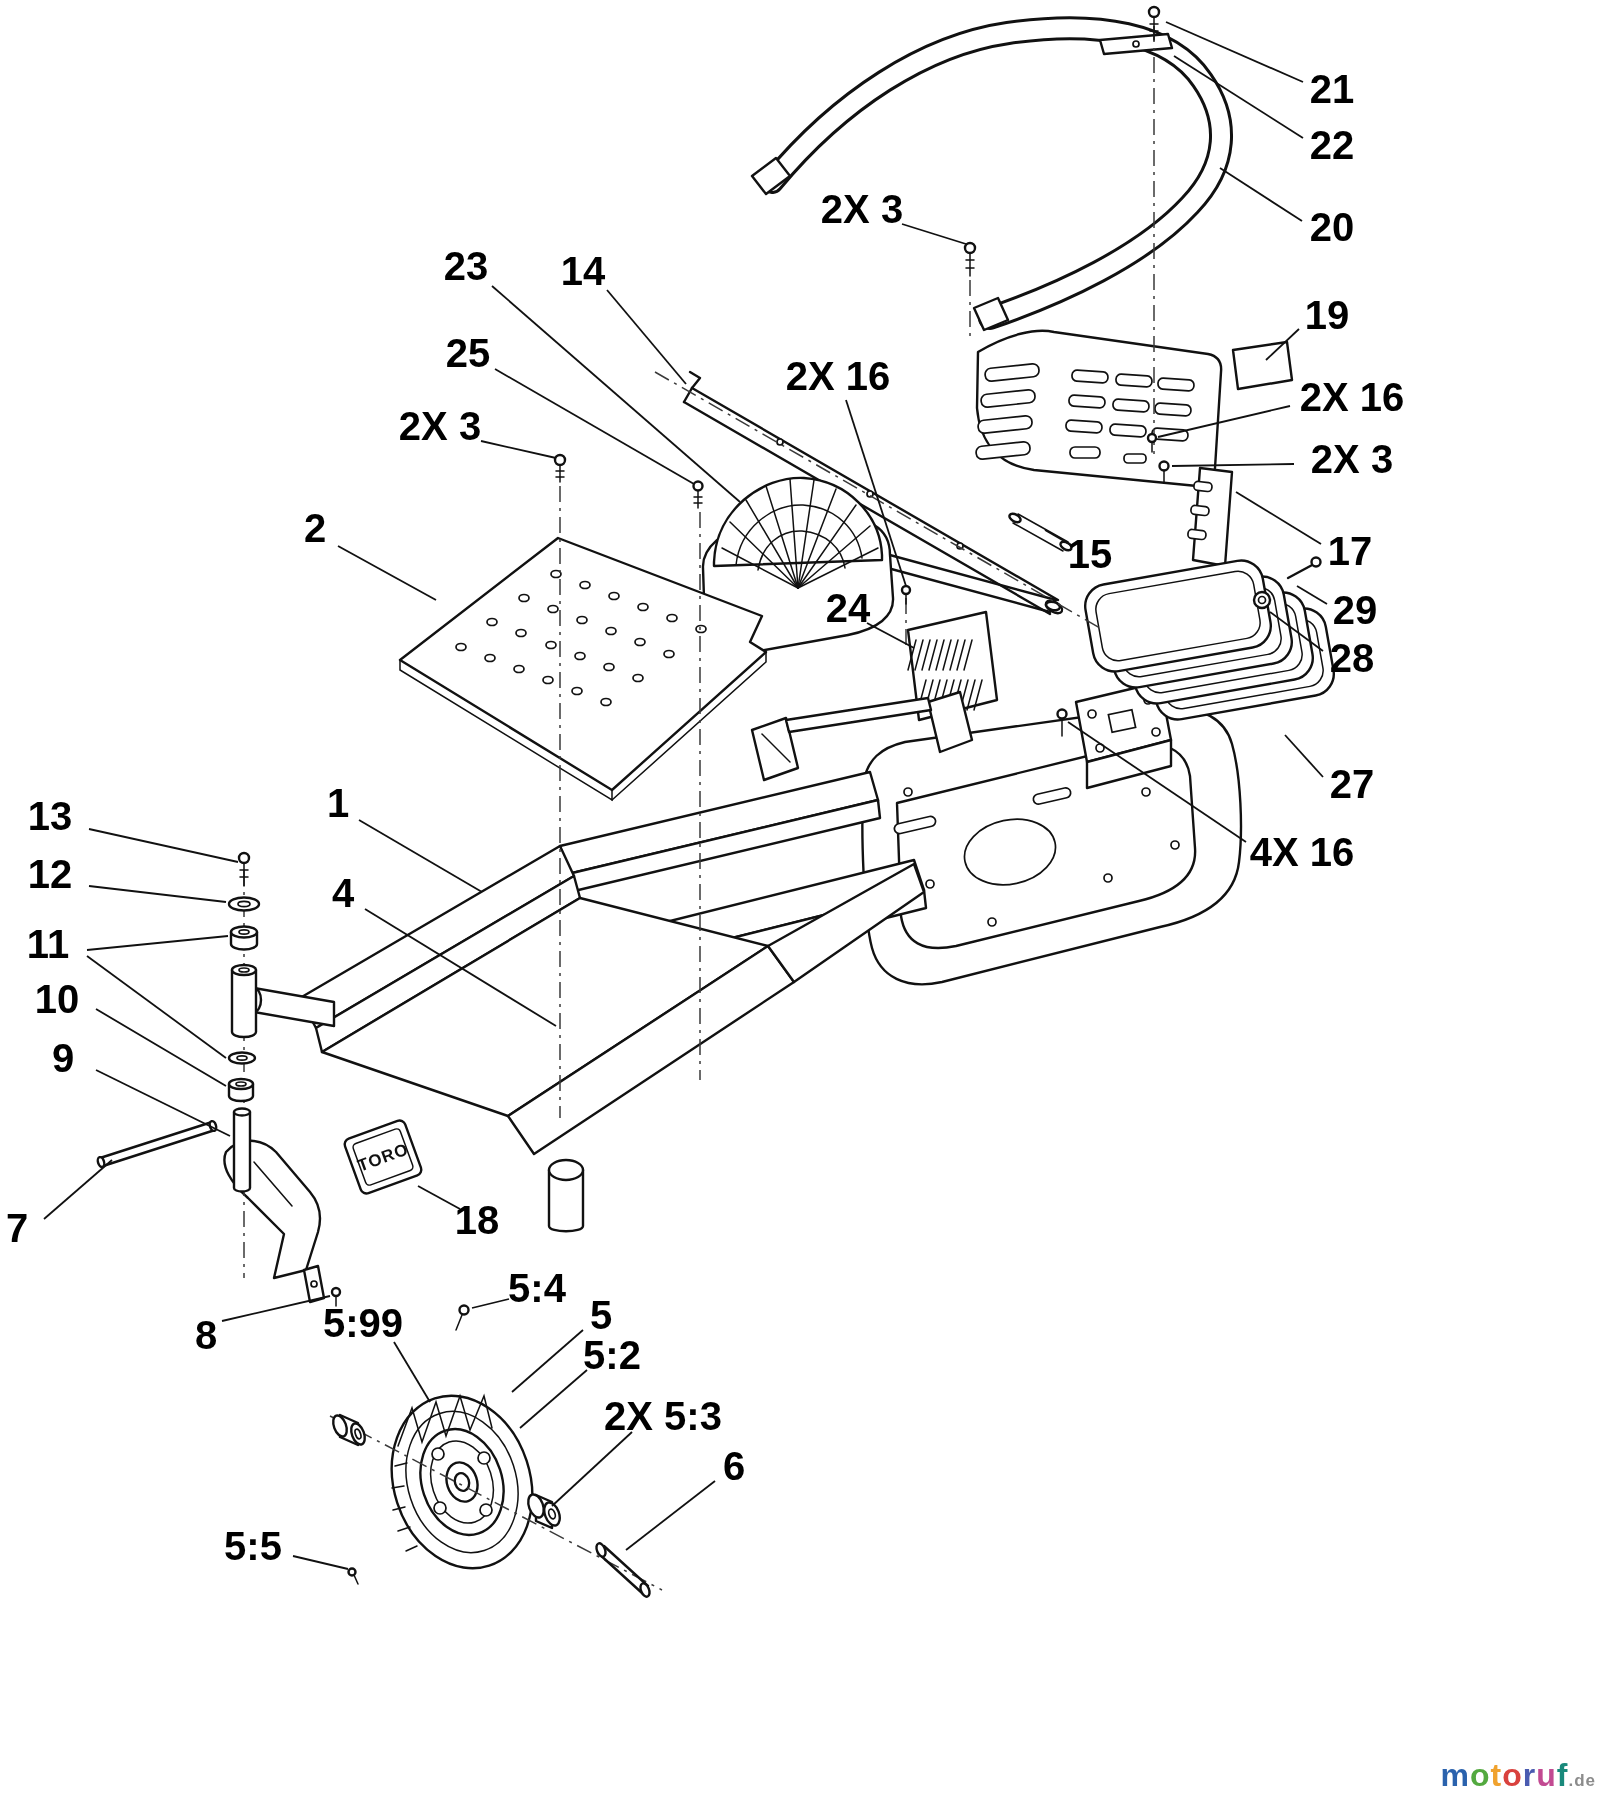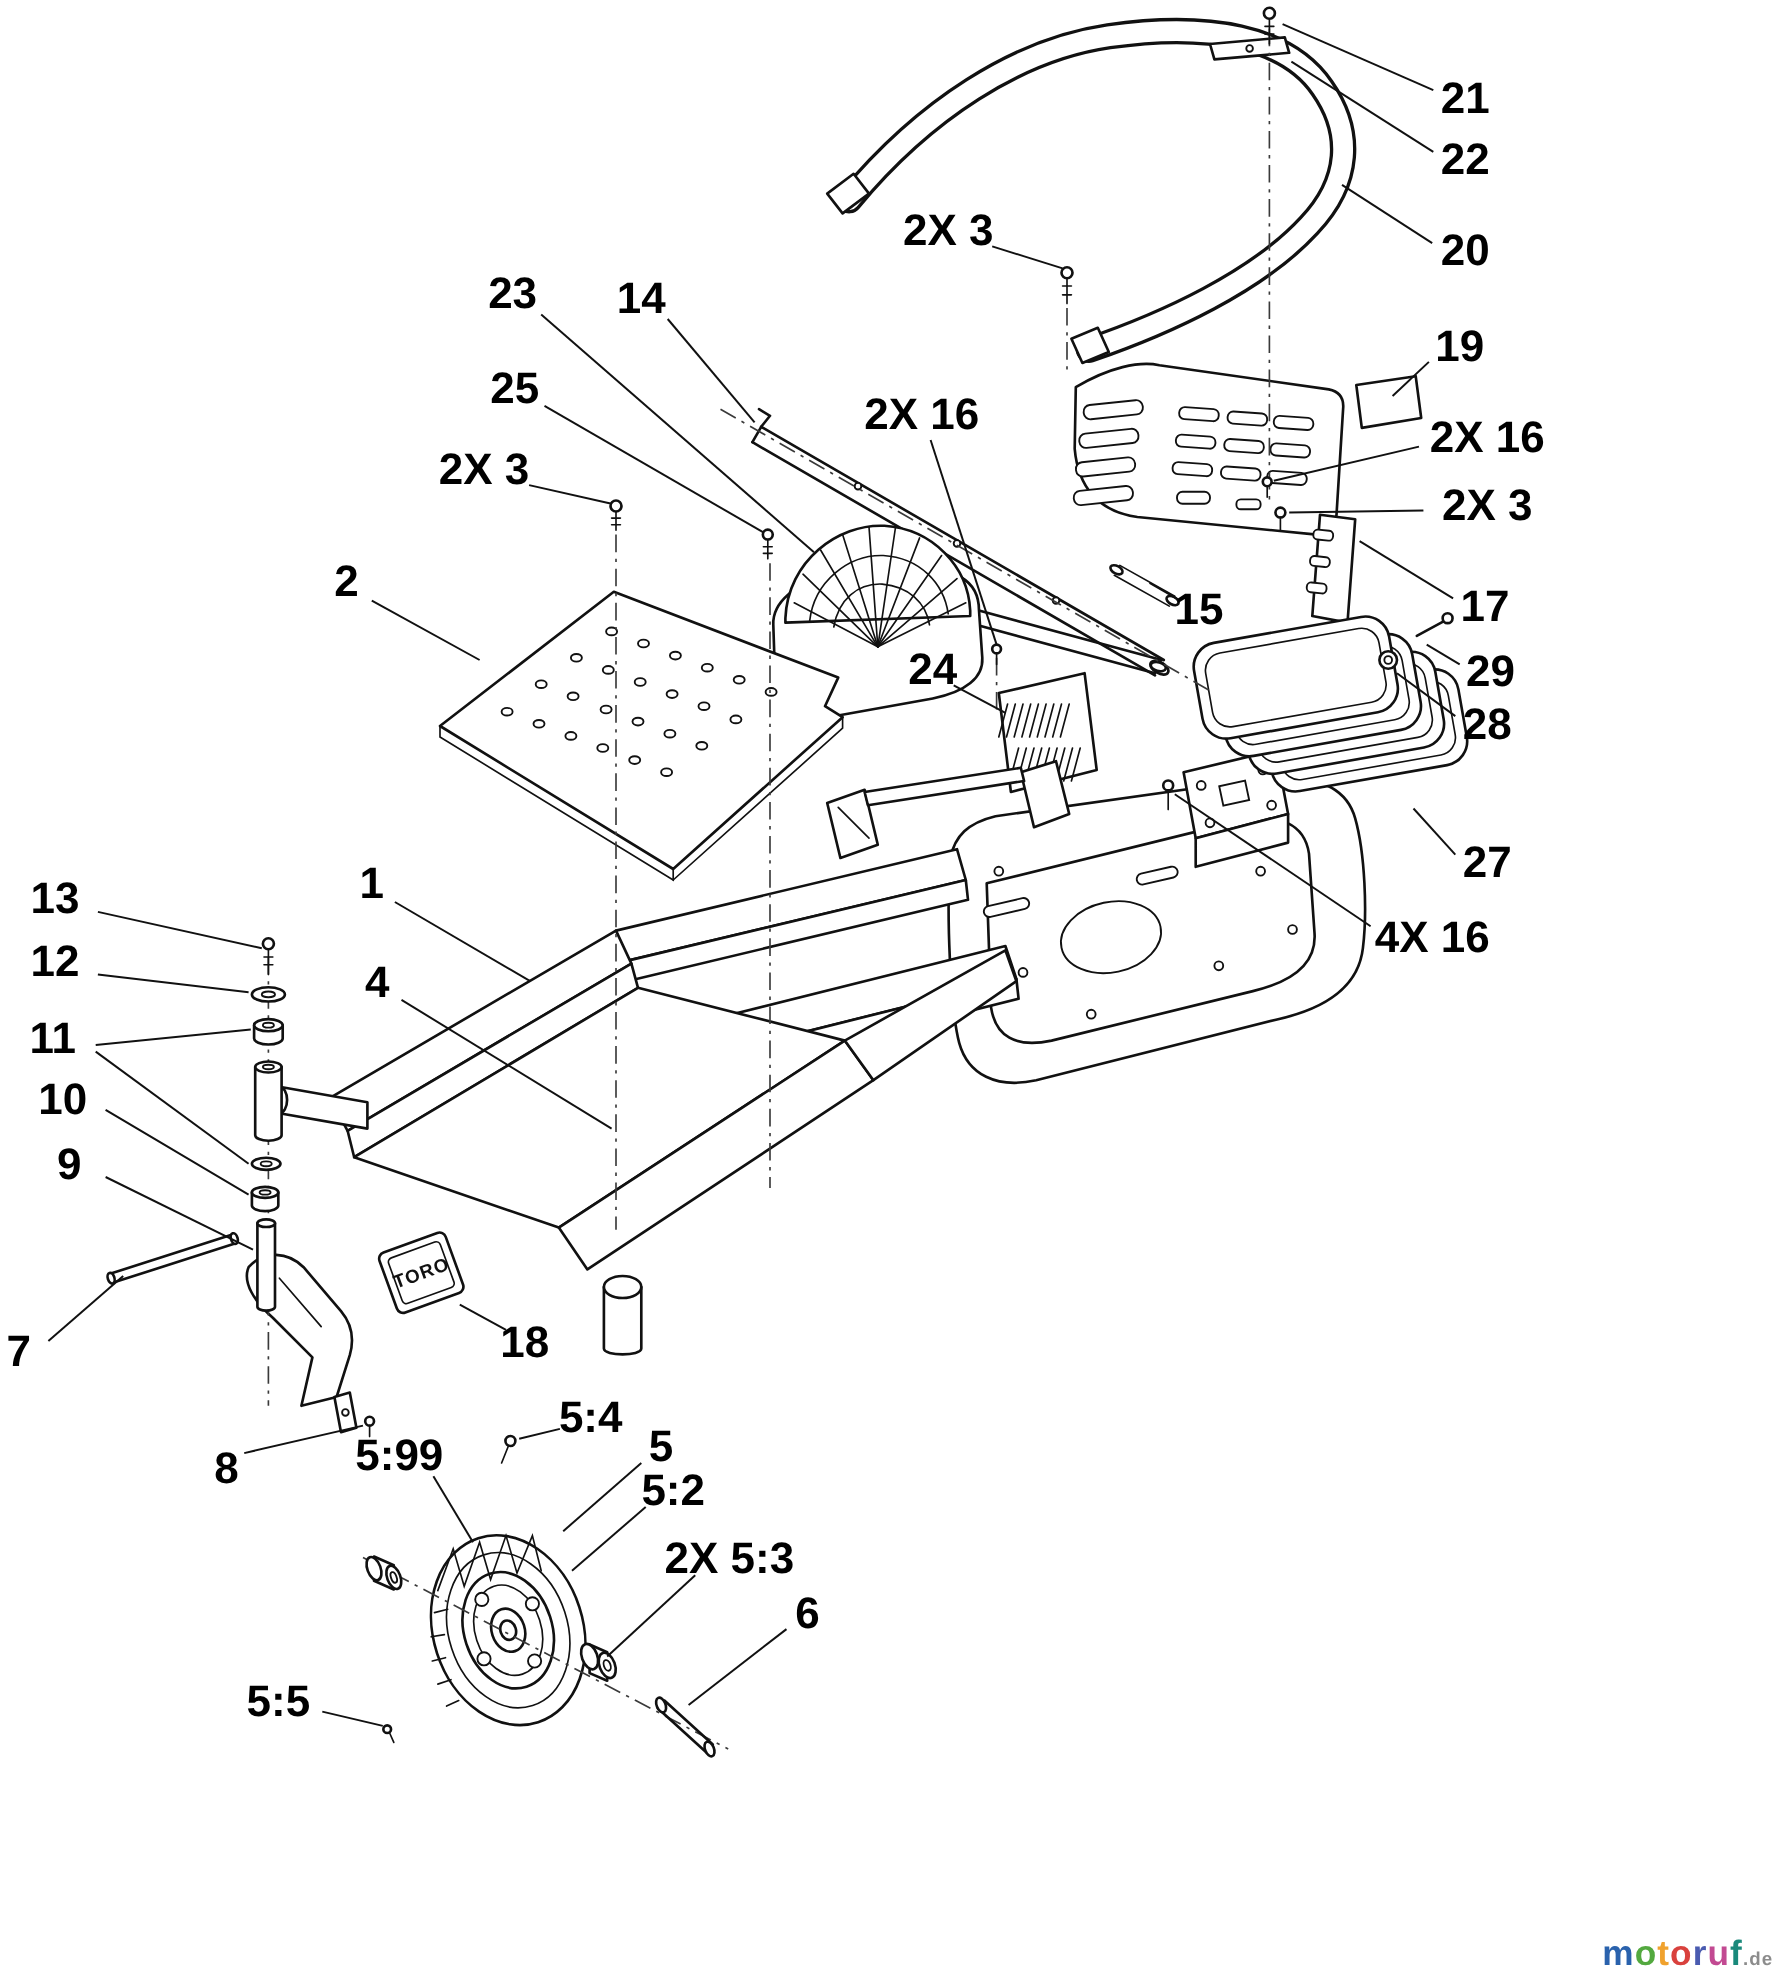--- a/index.html
+++ b/index.html
@@ -12,21 +12,21 @@
   .ln{fill:none;stroke:#111;stroke-width:2.4;stroke-linecap:round;stroke-linejoin:round;}
   .ln-thin{fill:none;stroke:#111;stroke-width:1.5;stroke-linecap:round;}
   .hole{fill:#ffffff;stroke:#111;stroke-width:1.7;}
   .tube-outer{fill:none;stroke:#111;stroke-width:24;stroke-linecap:round;}
   .tube-inner{fill:none;stroke:#ffffff;stroke-width:18;stroke-linecap:round;}
   .dashline{fill:none;stroke:#3a3a3a;stroke-width:1.5;stroke-dasharray:16 6 3 6;}
   .leader{fill:none;stroke:#111;stroke-width:1.8;}
   .callout{font:700 40px "Liberation Sans",sans-serif;fill:#000;text-anchor:middle;dominant-baseline:middle;}
   .decal-text{font:700 17px "Liberation Sans",sans-serif;text-anchor:middle;fill:#111;letter-spacing:1px;}
 
-  .watermark{position:absolute;right:8px;bottom:6px;font:700 32px "Liberation Sans",sans-serif;
+  .watermark{position:absolute;right:24px;bottom:6px;font:700 32px "Liberation Sans",sans-serif;
              letter-spacing:1px;user-select:none;}
   .watermark .suffix{font-size:17px;font-weight:700;}
 </style>
 </head>
 <body>
 
 <div class="stage">
 <svg id="diagram-svg" width="1620" height="1800" viewBox="0 0 1620 1800" xmlns="http://www.w3.org/2000/svg">
 
   <g>

